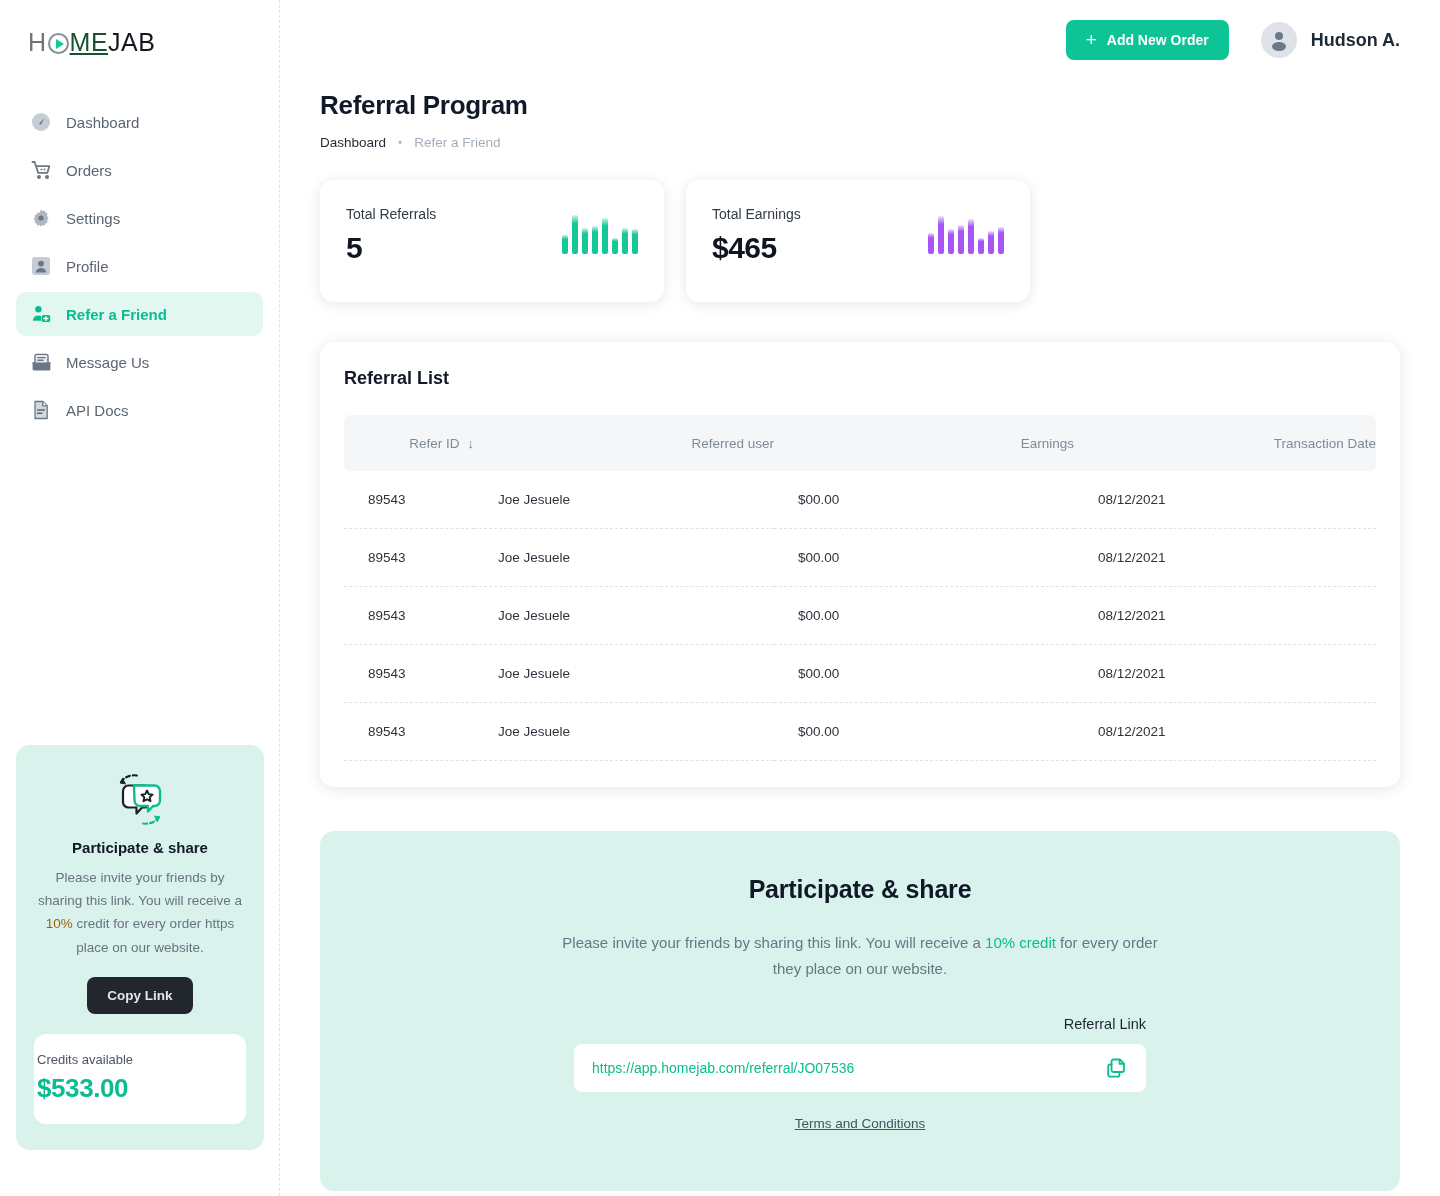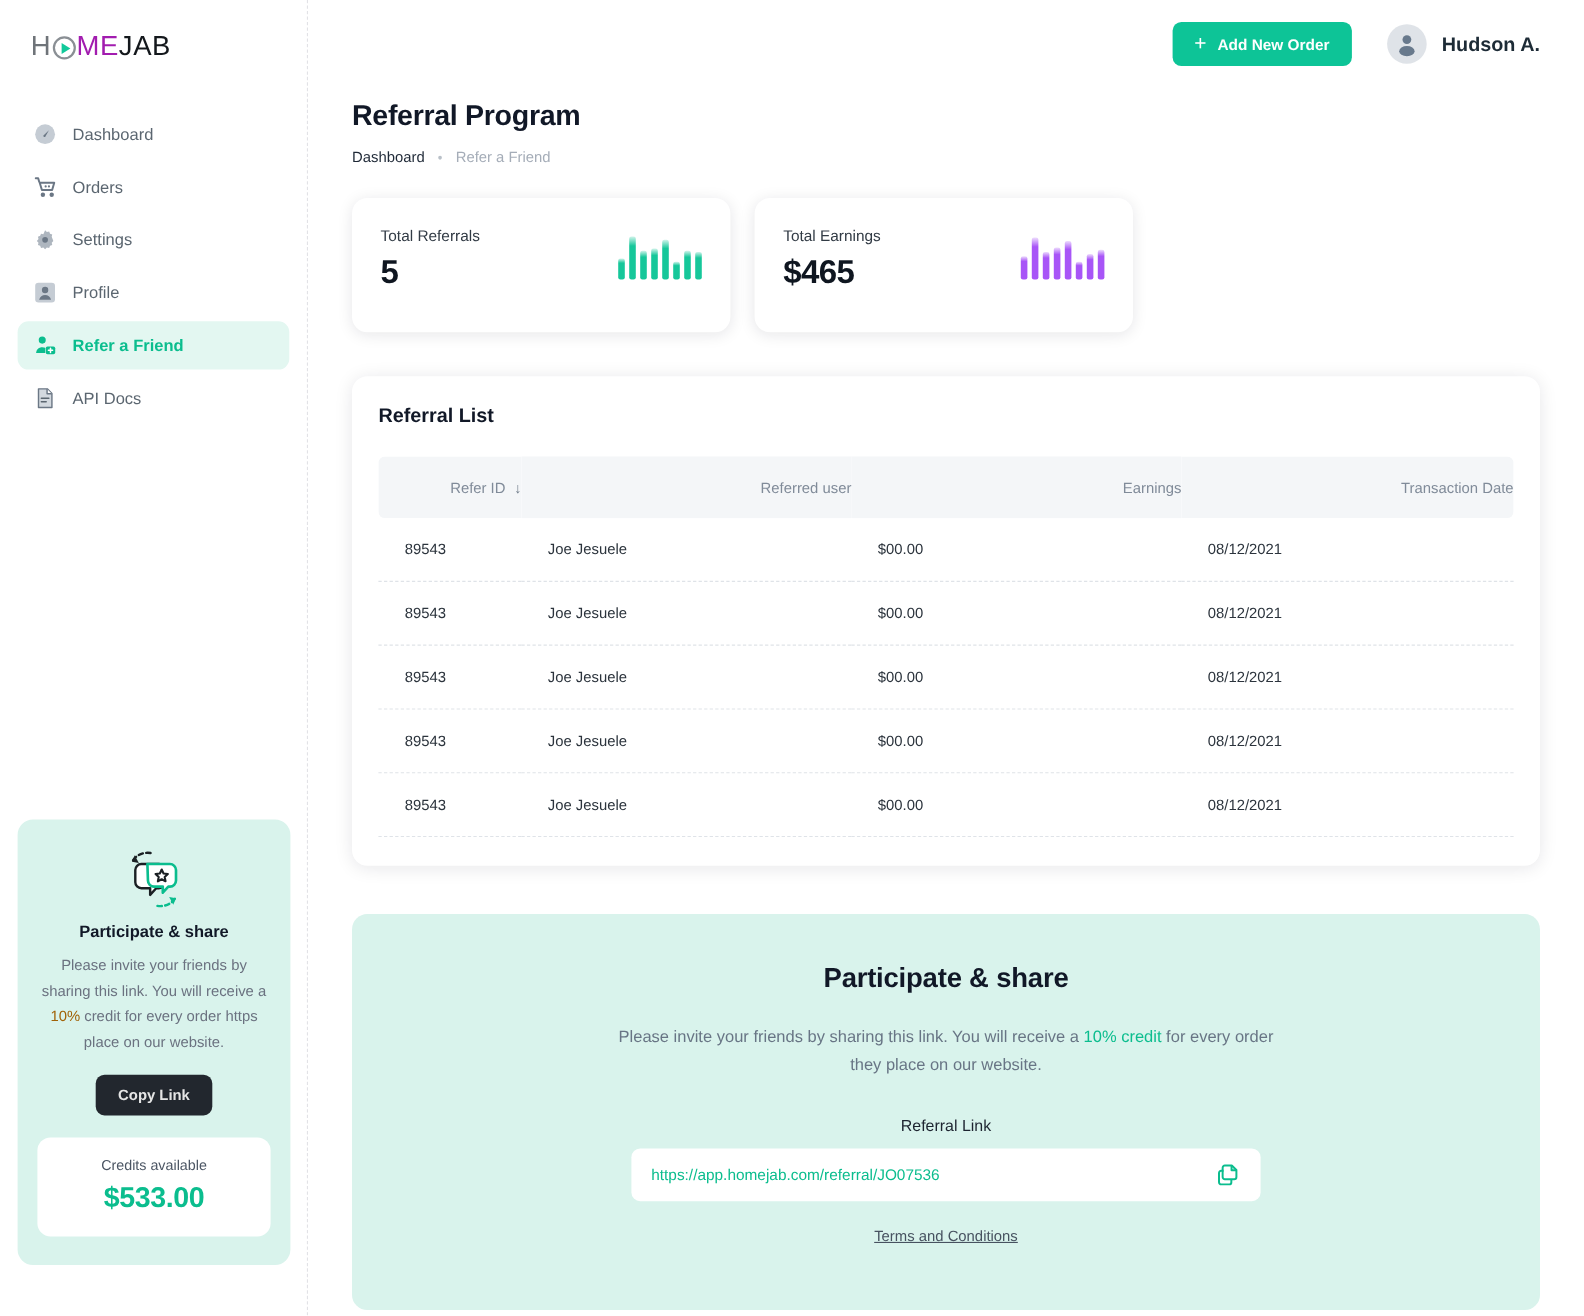--- a/index.html
+++ b/index.html
@@ -24,21 +24,21 @@
   .logo { display: flex; align-items: center; font-size: 25px; letter-spacing: 0.5px; font-weight: 400; }
   .logo .h { color: #6f7479; font-weight: 400; font-family: "Liberation Sans", sans-serif; }
   .logo .o-play { display: inline-flex; align-items: center; justify-content: center;
       width: 21px; height: 21px; border-radius: 50%; border: 2px solid #8a8f94;
       margin: 0 1px; position: relative; top: 1px; }
   .logo .o-play .tri {
       width: 0; height: 0; border-left: 8px solid #12c99a;
       border-top: 5px solid transparent; border-bottom: 5px solid transparent;
       margin-left: 3px;
   }
-  .logo .me { color: #a21caf; }
+  .logo .me { color: #14532d; text-decoration: underline; }
   .logo .jab { color: #14181c; font-weight: 400; }
 
   .nav { margin-top: 24px; }
   .nav-item {
     display: flex; align-items: center; gap: 14px;
     height: 44px; margin: 0 16px; padding: 0 14px;
     border-radius: 10px; cursor: pointer;
     color: #5b6670; font-size: 15px;
   }
   .nav-item + .nav-item { margin-top: 4px; }
@@ -59,21 +59,21 @@
   .promo p .pct { color: #a16207; }
   .copy-btn {
     display: inline-block; margin-top: 18px;
     background: #22272e; color: #e5e5e5; border: none;
     border-radius: 8px; padding: 11px 20px;
     font-size: 13.5px; font-weight: 700; cursor: pointer;
     font-family: "Liberation Sans", sans-serif;
   }
   .credits-card {
     margin-top: 20px; background: #fff; border-radius: 12px;
-    padding: 18px 3px 20px; text-align: center;
+    padding: 18px 3px 20px; text-align: left;
   }
   .credits-card .lbl { font-size: 13px; color: #4b5563; margin-bottom: 6px; }
   .credits-card .amt { font-size: 26px; font-weight: 700; color: #0bbd8e; letter-spacing: -0.4px; }
 
   
   .main { flex: 1; position: relative; height: 1196px; background: #fff; }
 
   .topbar { height: 80px; display: flex; align-items: center; justify-content: flex-end; padding-right: 40px; gap: 32px; }
   .add-order-btn {
     display: flex; align-items: center; gap: 10px;
@@ -138,21 +138,21 @@
     margin: 44px 0 0 40px; width: 1080px; height: 360px;
     background: #d9f3ec; border-radius: 14px;
     text-align: center; padding-top: 44px;
   }
   .participate h2 { font-size: 25px; font-weight: 700; color: #111827; letter-spacing: -0.2px; }
   .participate .desc {
     margin: 26px auto 0; width: 600px; font-size: 15px;
     line-height: 1.72; color: #687585;
   }
   .participate .desc .pct { color: #0bbd8e; }
-  .link-block { width: 572px; margin: 34px auto 0; text-align: center; }
+  .link-block { width: 572px; margin: 34px auto 0; text-align: right; }
   .link-label { font-size: 14.5px; color: #1d2430; margin-bottom: 12px; }
   .link-field {
     background: #fff; border-radius: 8px; height: 48px;
     display: flex; align-items: center; justify-content: space-between;
     padding: 0 18px;
   }
   .link-field .url { font-size: 14px; color: #0bbd8e; }
   .copy-icon-btn { background: none; border: none; cursor: pointer; display: flex; padding: 0; }
   .terms {
     display: inline-block; margin-top: 24px; font-size: 13.5px;
@@ -228,20 +228,31 @@
           <svg width="21" height="21" viewBox="0 0 21 21">
               <circle cx="7.4" cy="5.2" r="3.2" fill="#0bbd8e"></circle>
               <path d="M1.8 16.8c.3-3.3 2.6-5.2 5.6-5.2 1 0 1.9.2 2.7.6v4.6z" fill="#0bbd8e"></path>
               <rect x="10.6" y="11" width="8.6" height="7" rx="1.6" fill="#0bbd8e"></rect>
               <path d="M14.9 12.6v3.8M13 14.5h3.8" stroke="#fff" stroke-width="1.4" stroke-linecap="round"></path>
             </svg>
         </span>
         <span>Refer a Friend</span>
       </div>
 
+      <div class="nav-item">
+        <span class="nav-icon">
+          <svg width="21" height="21" viewBox="0 0 21 21">
+              <rect x="4" y="2.4" width="13" height="10" rx="1.6" fill="#e4e8ec" stroke="#6b7785" stroke-width="1.4"></rect>
+              <path d="M7 5.6h7M7 8.3h5" stroke="#6b7785" stroke-width="1.4" stroke-linecap="round"></path>
+              <path d="M1.6 10.6h17.8v6.4a1.6 1.6 0 0 1-1.6 1.6H3.2a1.6 1.6 0 0 1-1.6-1.6z" fill="#6b7785"></path>
+              <path d="M1.6 10.6l8.9 4.4 8.9-4.4" stroke="#6b7785" stroke-width="1.4" fill="none"></path>
+            </svg>
+        </span>
+        <span>Message Us</span>
+      </div>
 
       <div class="nav-item">
         <span class="nav-icon">
           <svg width="20" height="20" viewBox="0 0 20 20">
               <path d="M4 1.5h8l4.2 4.2v12.8H4z" fill="#d3d9df" stroke="#6b7785" stroke-width="1.3" stroke-linejoin="round"></path>
               <path d="M11.8 1.6v4.3h4.3" fill="#fff" stroke="#6b7785" stroke-width="1.3" stroke-linejoin="round"></path>
               <path d="M6.6 10h6.8M6.6 13.3h4.4" stroke="#5b6670" stroke-width="1.4" stroke-linecap="round"></path>
             </svg>
         </span>
         <span>API Docs</span>

